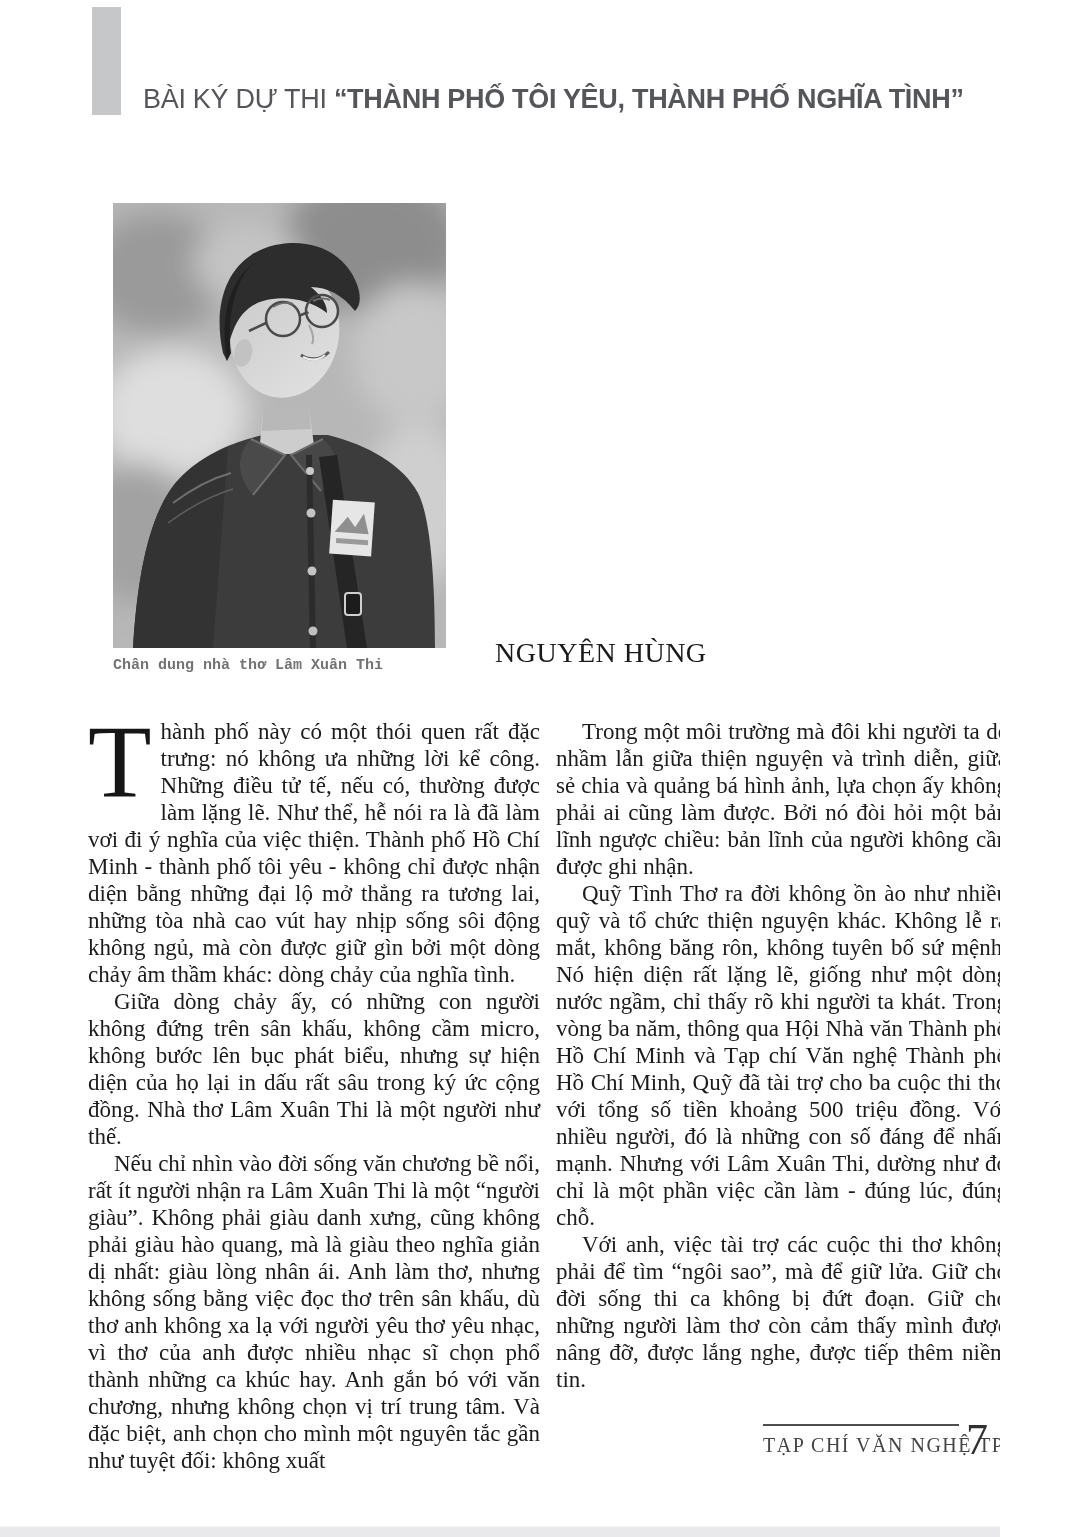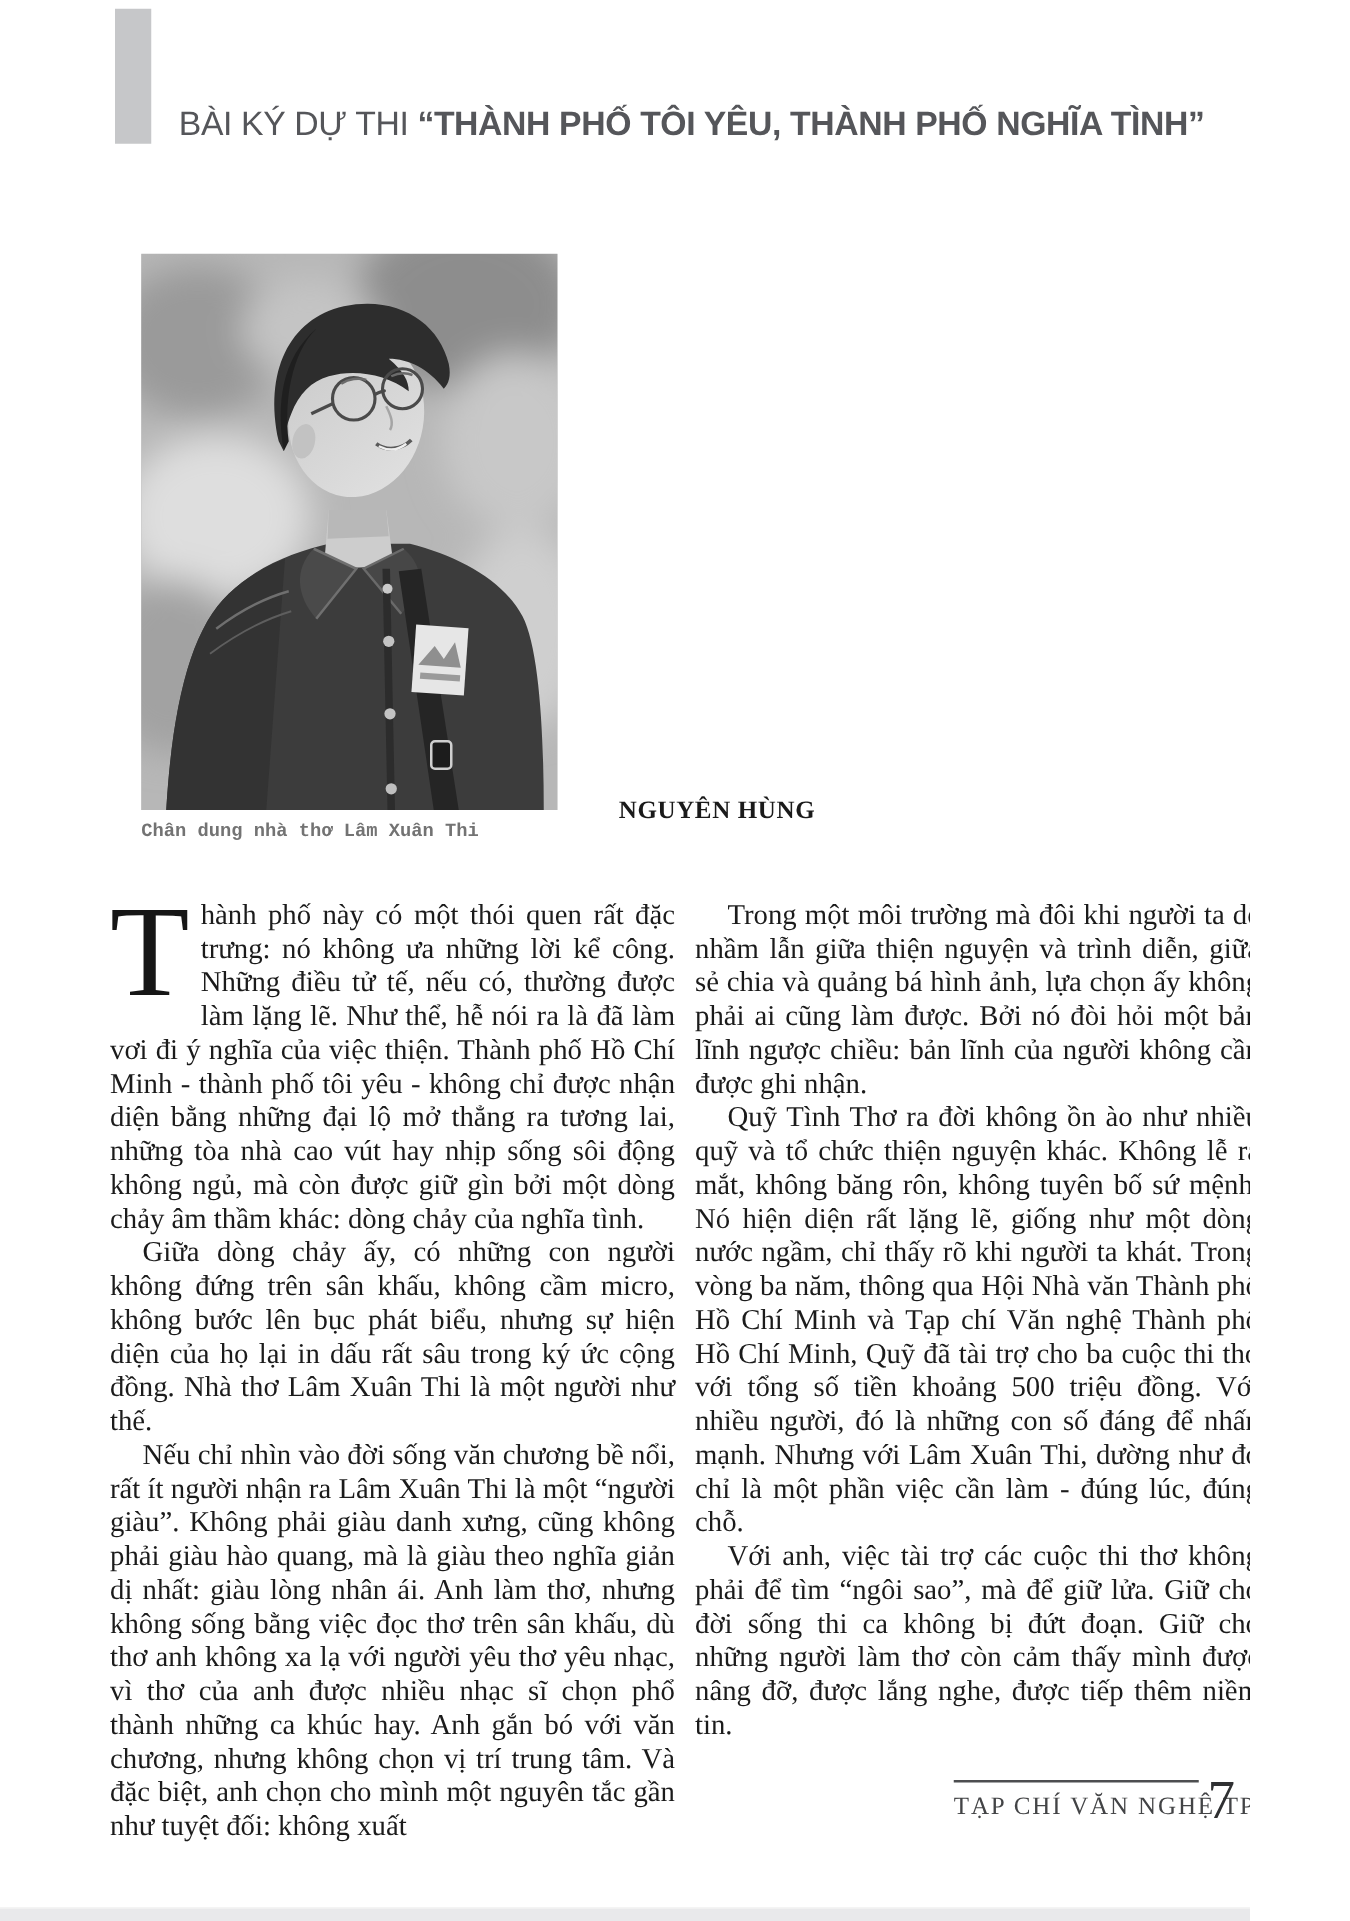--- a/index.html
+++ b/index.html
@@ -36,21 +36,21 @@
   }
   
   .title{
     position:absolute;left:493px;top:196px;width:560px;
     font-size:87px;line-height:103px;font-weight:600;
     letter-spacing:-1px;color:#111;
   }
   .title span{display:block;}
   .author{
     position:absolute;left:495px;top:637px;
-    font-size:20px;font-weight:700;letter-spacing:0.5px;color:#1a1a1a;
+    font-size:28px;font-weight:400;letter-spacing:0.5px;color:#1a1a1a;
   }
   
   .col{
     position:absolute;top:718px;width:452px;
     font-size:23px;line-height:27px;text-align:justify;
     color:#1b1b1b;
   }
   .col1{left:88px;}
   .col2{left:556px;}
   .col p{margin:0;padding:0;}

